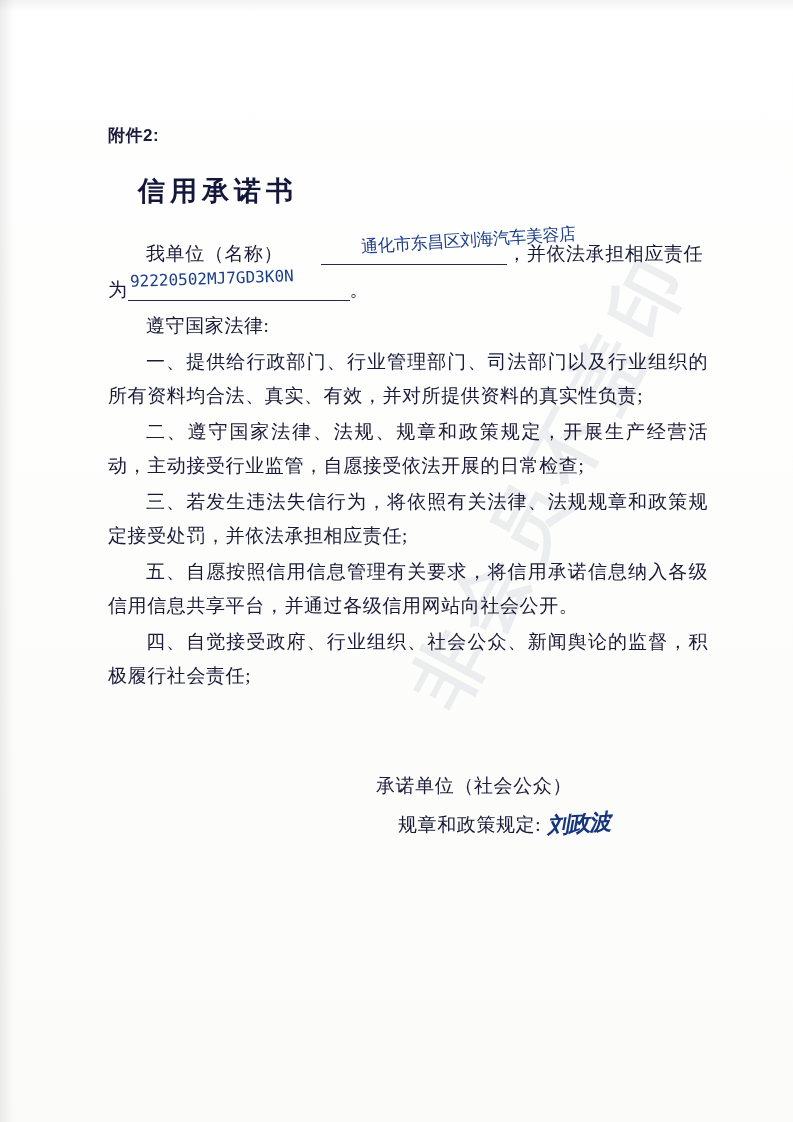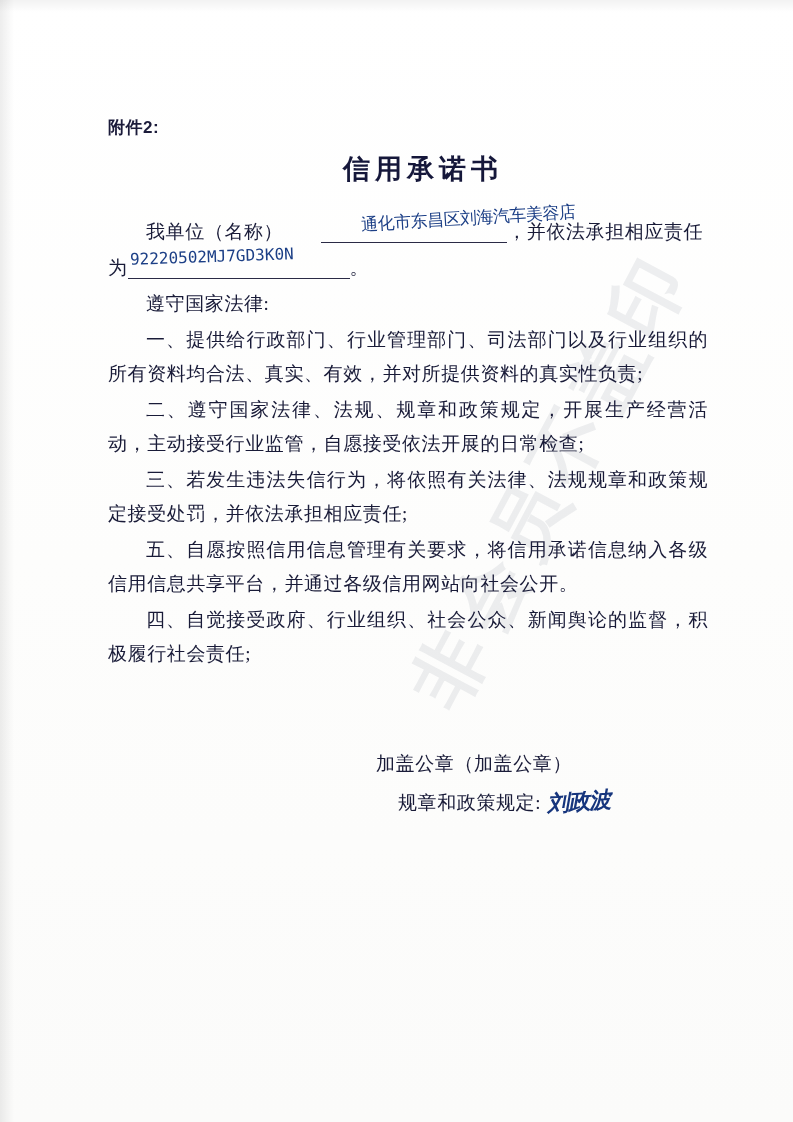--- a/index.html
+++ b/index.html
@@ -23,38 +23,38 @@
   
   .scan-tint {
     position: absolute;
     inset: 0;
     background: linear-gradient(180deg, #ffffff 0%, #fdfdfc 50%, #fbfbfa 100%);
     pointer-events: none;
   }
   .content {
     position: absolute;
     left: 108px;
-    top: 116px;
+    top: 124px;
     width: 600px;
   }
   .attachment-label {
     font-family: "Liberation Sans", "DejaVu Sans", sans-serif;
     font-weight: bold;
     font-size: 17px;
     color: #1b1b3a;
     letter-spacing: 0.5px;
   }
   .doc-title {
-    text-align: center;
+    text-align: left;
     font-family: Liberation Sans, sans-serif;
     font-weight: bold;
     font-size: 27px;
     letter-spacing: 5px;
     color: #15173a;
-    margin-top: 12px;
+    margin-top: 26px;
     margin-bottom: 28px;
     margin-left: 30px;
   }
   p.body-line {
     font-size: 19px;
     line-height: 34px;
     color: #191b38;
     margin: 0 0 2px 0;
     letter-spacing: 0.6px;
     text-align: justify;
@@ -182,20 +182,20 @@
 
     <p class="body-line indent para-block">遵守国家法律:</p>
 
     <p class="body-line indent para-block">一、提供给行政部门、行业管理部门、司法部门以及行业组织的所有资料均合法、真实、有效，并对所提供资料的真实性负责;</p>
     <p class="body-line indent para-block">二、遵守国家法律、法规、规章和政策规定，开展生产经营活动，主动接受行业监管，自愿接受依法开展的日常检查;</p>
     <p class="body-line indent para-block">三、若发生违法失信行为，将依照有关法律、法规规章和政策规定接受处罚，并依法承担相应责任;</p>
     <p class="body-line indent para-block">五、自愿按照信用信息管理有关要求，将信用承诺信息纳入各级信用信息共享平台，并通过各级信用网站向社会公开。</p>
     <p class="body-line indent para-block">四、自觉接受政府、行业组织、社会公众、新闻舆论的监督，积极履行社会责任;</p>
 
     <div class="signature-block">
-      <div class="sig-line">加盖公章（加盖公章）</div>
+      <div class="sig-line">承诺单位（社会公众）</div>
       <div class="sig-line indent2">
         <span>规章和政策规定:</span><span class="sig-name">刘政波</span>
       </div>
     </div>
 
   </div>
 </div>
 
 </body></html>

